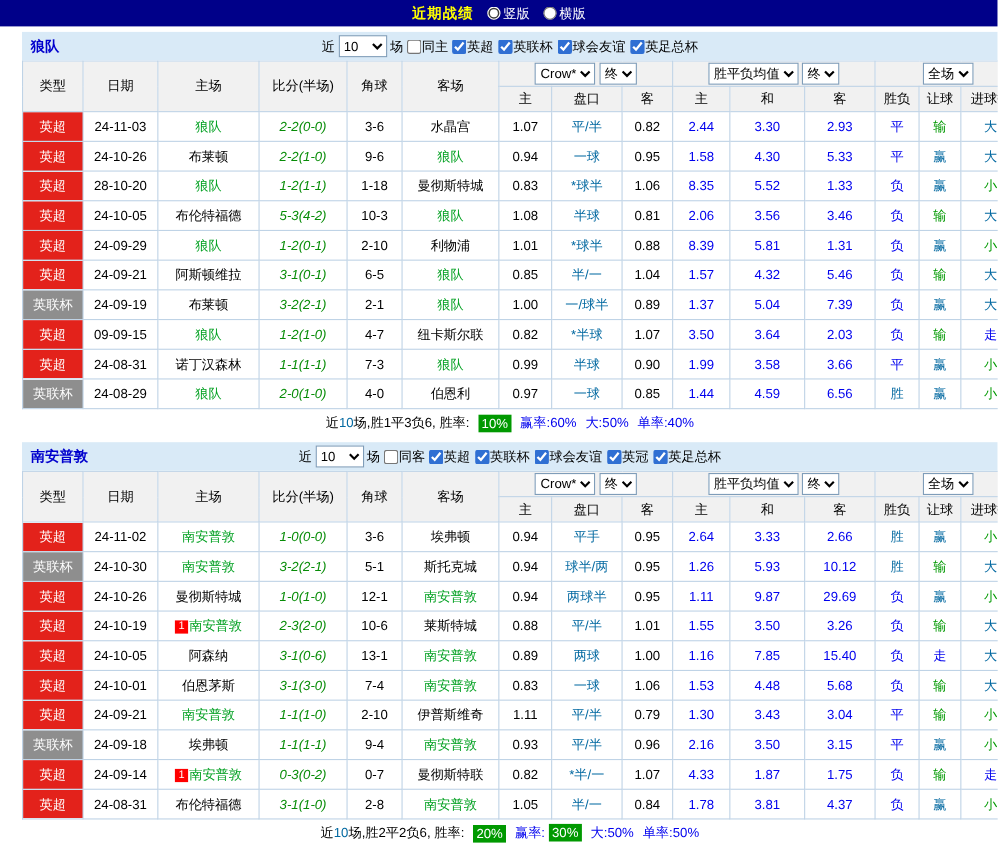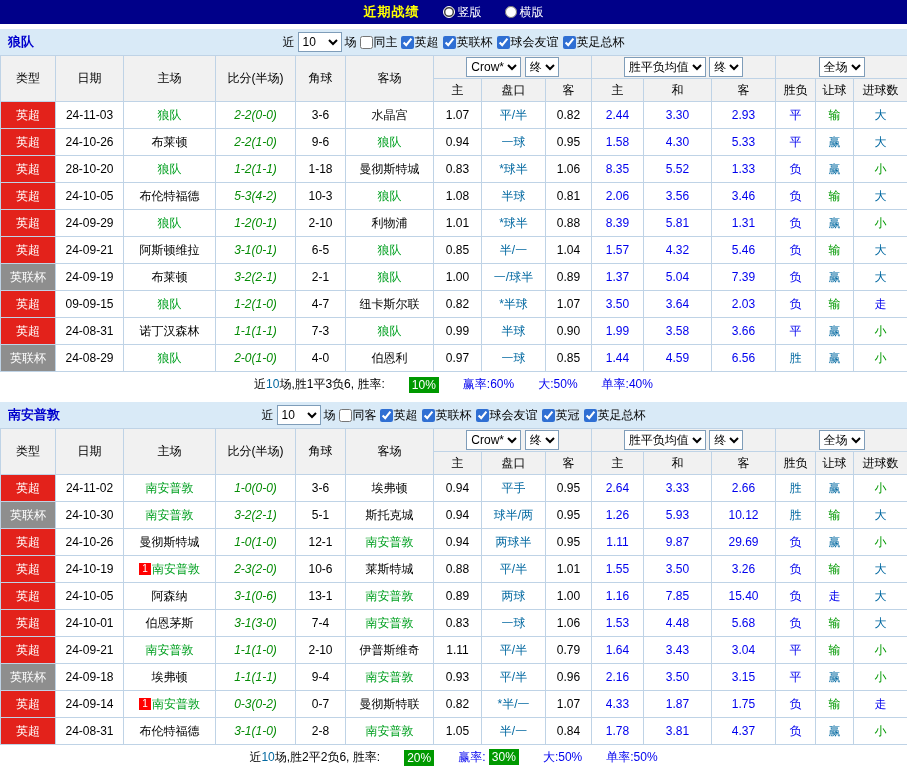--- a/index.html
+++ b/index.html
@@ -1,42 +1,42 @@
 <!DOCTYPE html>
 <html><head>
 <meta charset="utf-8">
 <style>
   html,body{margin:0;padding:0;}
   body{width:907px;font-family:"Liberation Sans","DejaVu Sans",sans-serif;font-size:12px;background:#fff;color:#000;}
-  .topbar{height:24px;background:#000089;display:flex;align-items:center;justify-content:center;gap:23px;}
+  .topbar{height:24px;background:#000089;display:flex;align-items:center;justify-content:center;gap:12px;}
   .topbar .title{color:#FFFF00;font-weight:bold;font-size:13px;letter-spacing:1px;}
   .radio-label{display:inline-flex;align-items:center;gap:3px;color:#fff;cursor:pointer;}
   input[type=radio]{width:12px;height:12px;margin:0;accent-color:#fff;}
-  .section{margin-top:5px;}
+  .section{margin-top:5px;padding-left:20px;}
   .section-bar{height:26px;background:#D9EAF7;display:flex;align-items:center;position:relative;}
   .team-name{position:absolute;left:8px;color:#0000CD;font-weight:bold;font-size:13px;}
   .filters{margin:0 auto;display:flex;align-items:center;gap:3px;}
   .flt-item{display:inline-flex;align-items:center;gap:1px;cursor:pointer;}
   .league-slot{display:inline-flex;gap:4px;align-items:center;}
   input[type=checkbox]{width:13px;height:13px;margin:0;accent-color:#2F6FD3;}
   .sel{font-size:12px;height:20px;border:1px solid #7F9DB9;background:#fff;font-family:inherit;}
   .count-sel{width:44px;}
   table.grid{width:907px;border-collapse:collapse;table-layout:fixed;}
   .grid th,.grid td{border:1px solid #BFD3E6;text-align:center;white-space:nowrap;overflow:hidden;padding:0 1px;}
   .grid thead th{background:#F1F1F1;font-weight:normal;height:22px;}
   .grid tbody td{height:26px;}
   .badge-red{background:#E3221B;color:#fff;}
   .badge-gray{background:#8E8E8E;color:#fff;}
   td.focal{color:#00A020;}
   td.score{color:#078C07;font-style:italic;}
   .c-red{color:#0369a1;}
   .c-blue{color:#0000EE;}
   .c-green{color:#009900;}
   .redcard{display:inline-block;background:#F00;color:#fff;width:12px;height:12px;line-height:12px;font-size:10px;margin-right:1px;vertical-align:1px;}
-  .tfoot{height:25px;display:flex;align-items:center;justify-content:center;gap:24px;}
+  .tfoot{height:25px;display:flex;align-items:center;justify-content:center;gap:8px;}
   .rate-badge{background:#009900;color:#fff;padding:1px 3px;}
 </style>
 </head>
 <body>
 
 <div class="page">
 
   <div class="topbar">
     <span class="title">近期战绩</span>
     <label class="radio-label">
@@ -506,21 +506,21 @@
           <tr>
             <td class="badge-red">英超</td>
             <td>24-09-21</td>
             <td class="focal">南安普敦</td>
             <td class="score">1-1(1-0)</td>
             <td>2-10</td>
             <td>伊普斯维奇</td>
             <td>1.11</td>
             <td class="c-red">平/半</td>
             <td>0.79</td>
-            <td class="c-blue">1.64</td>
+            <td class="c-blue">1.30</td>
             <td class="c-blue">3.43</td>
             <td class="c-blue">3.04</td>
             <td class="c-blue">平</td>
             <td class="c-green">输</td>
             <td class="c-green">小</td>
           </tr>
           <tr>
             <td class="badge-gray">英联杯</td>
             <td>24-09-18</td>
             <td>埃弗顿</td>

